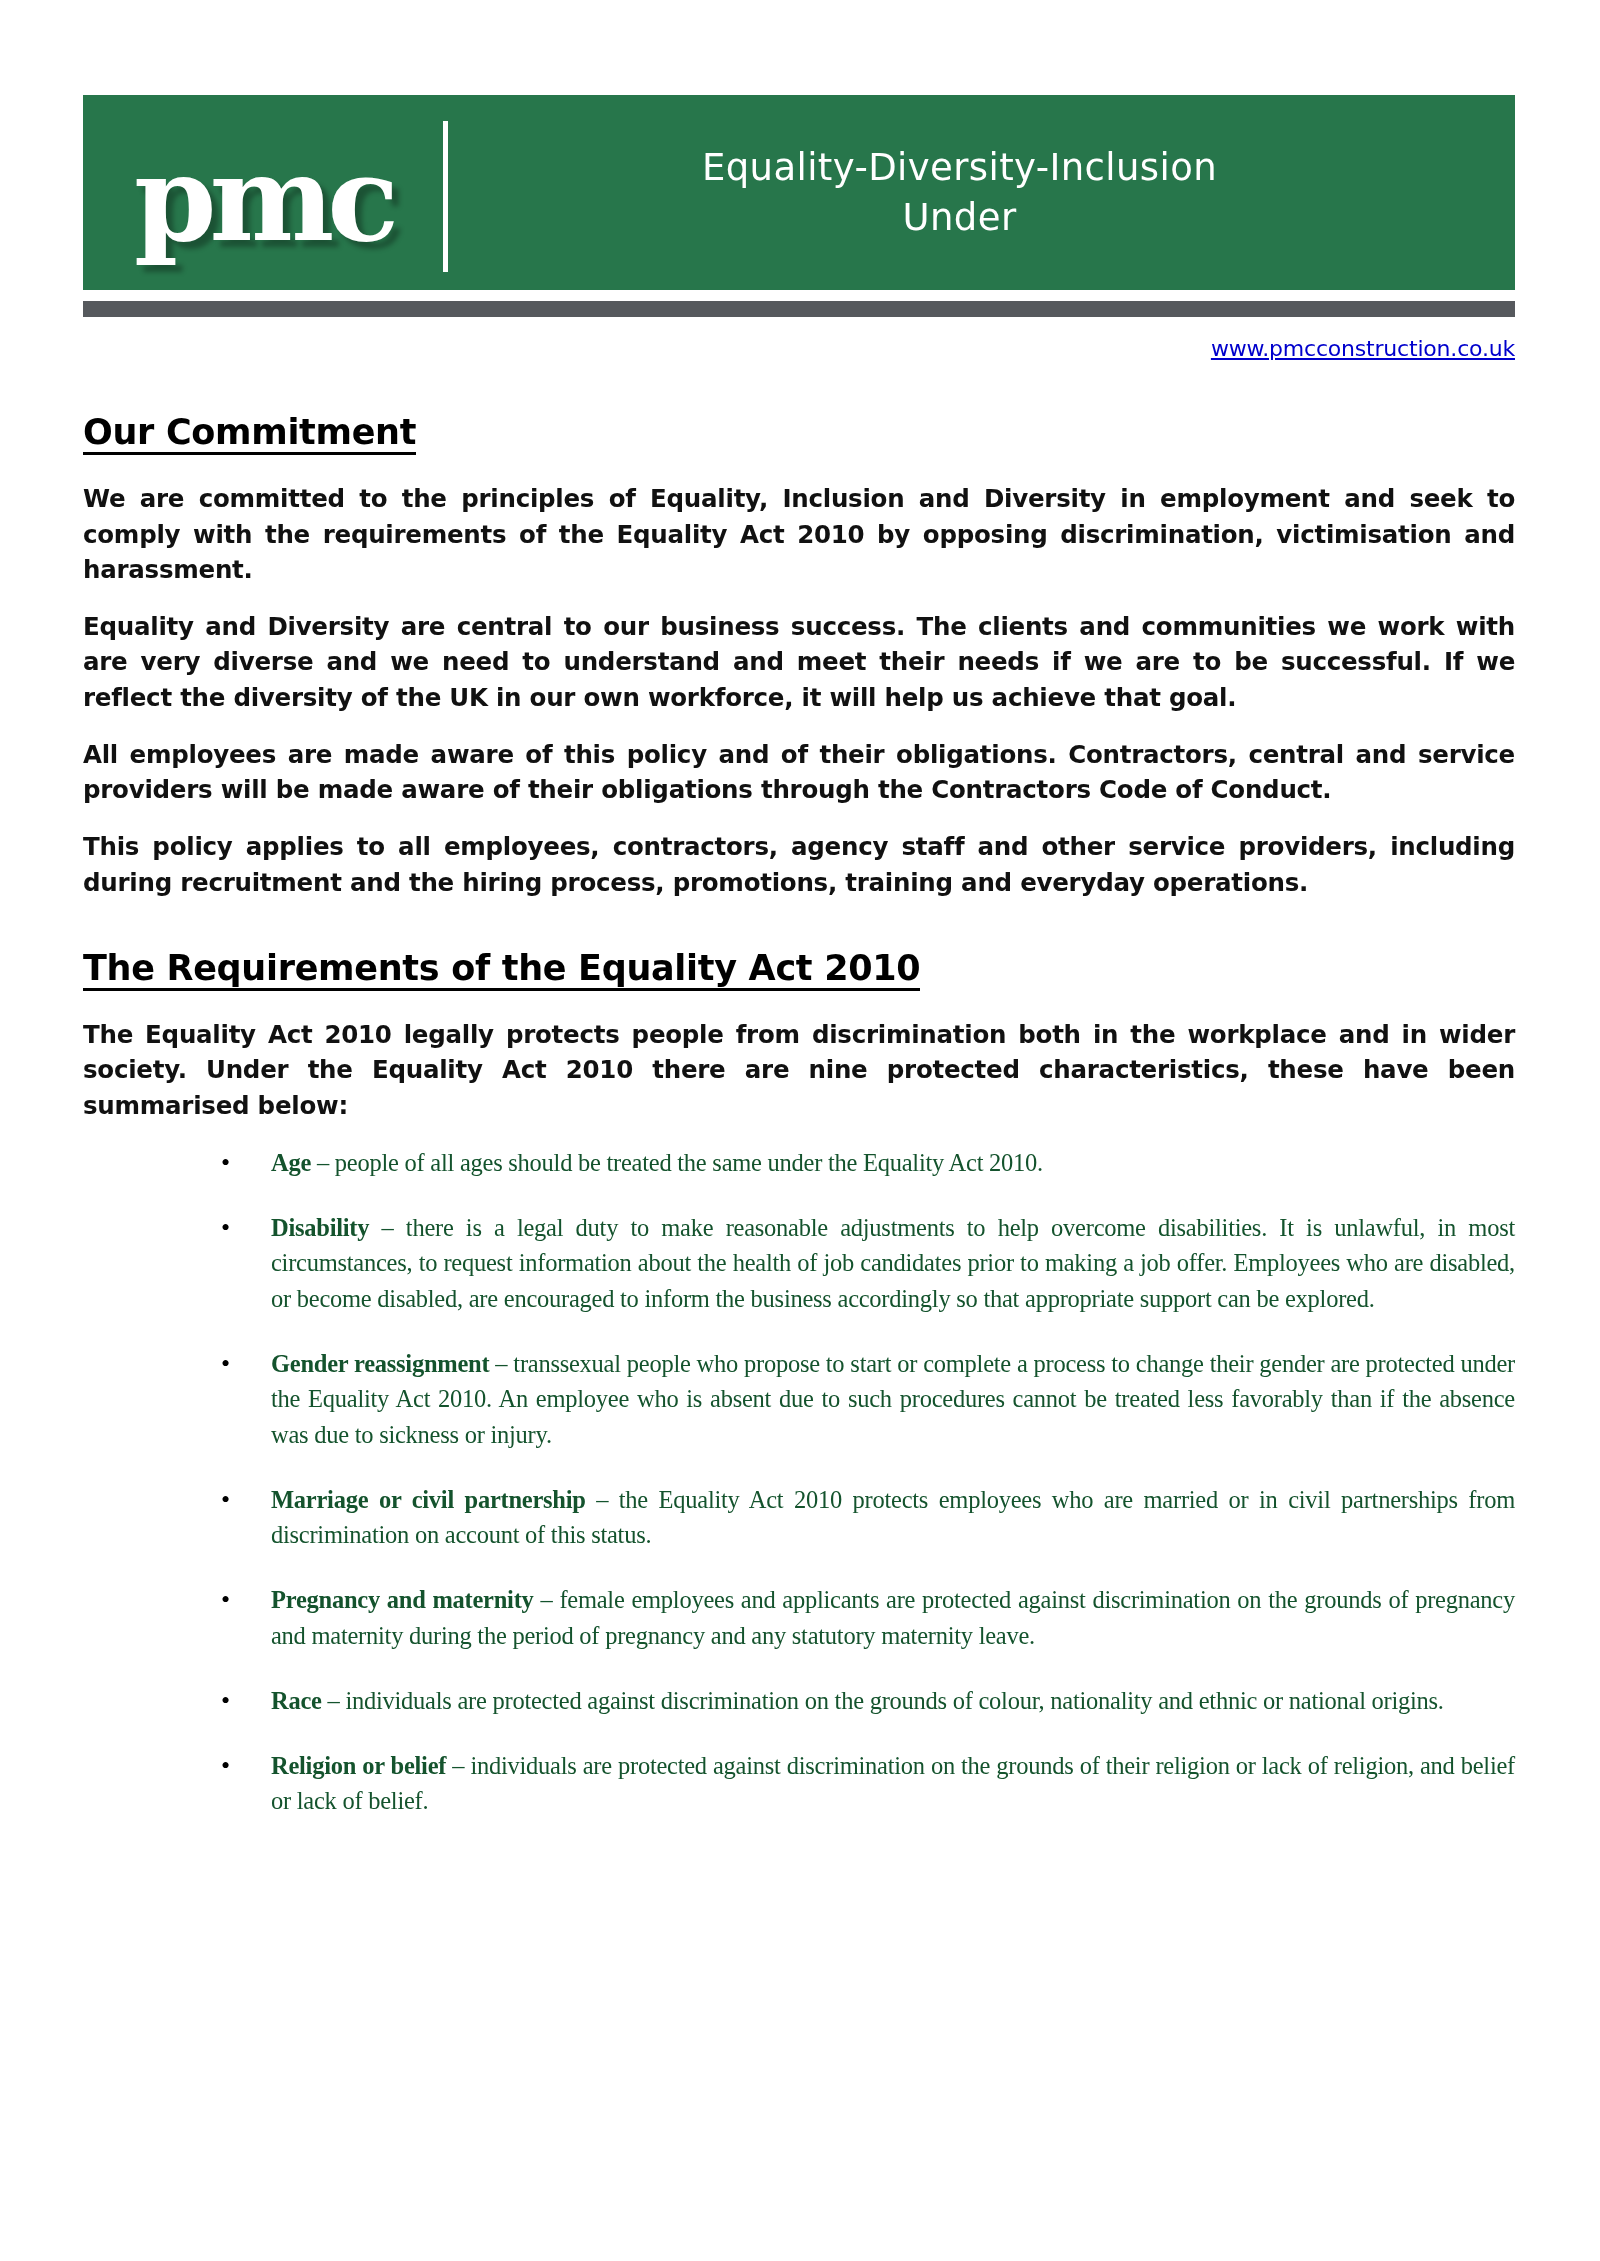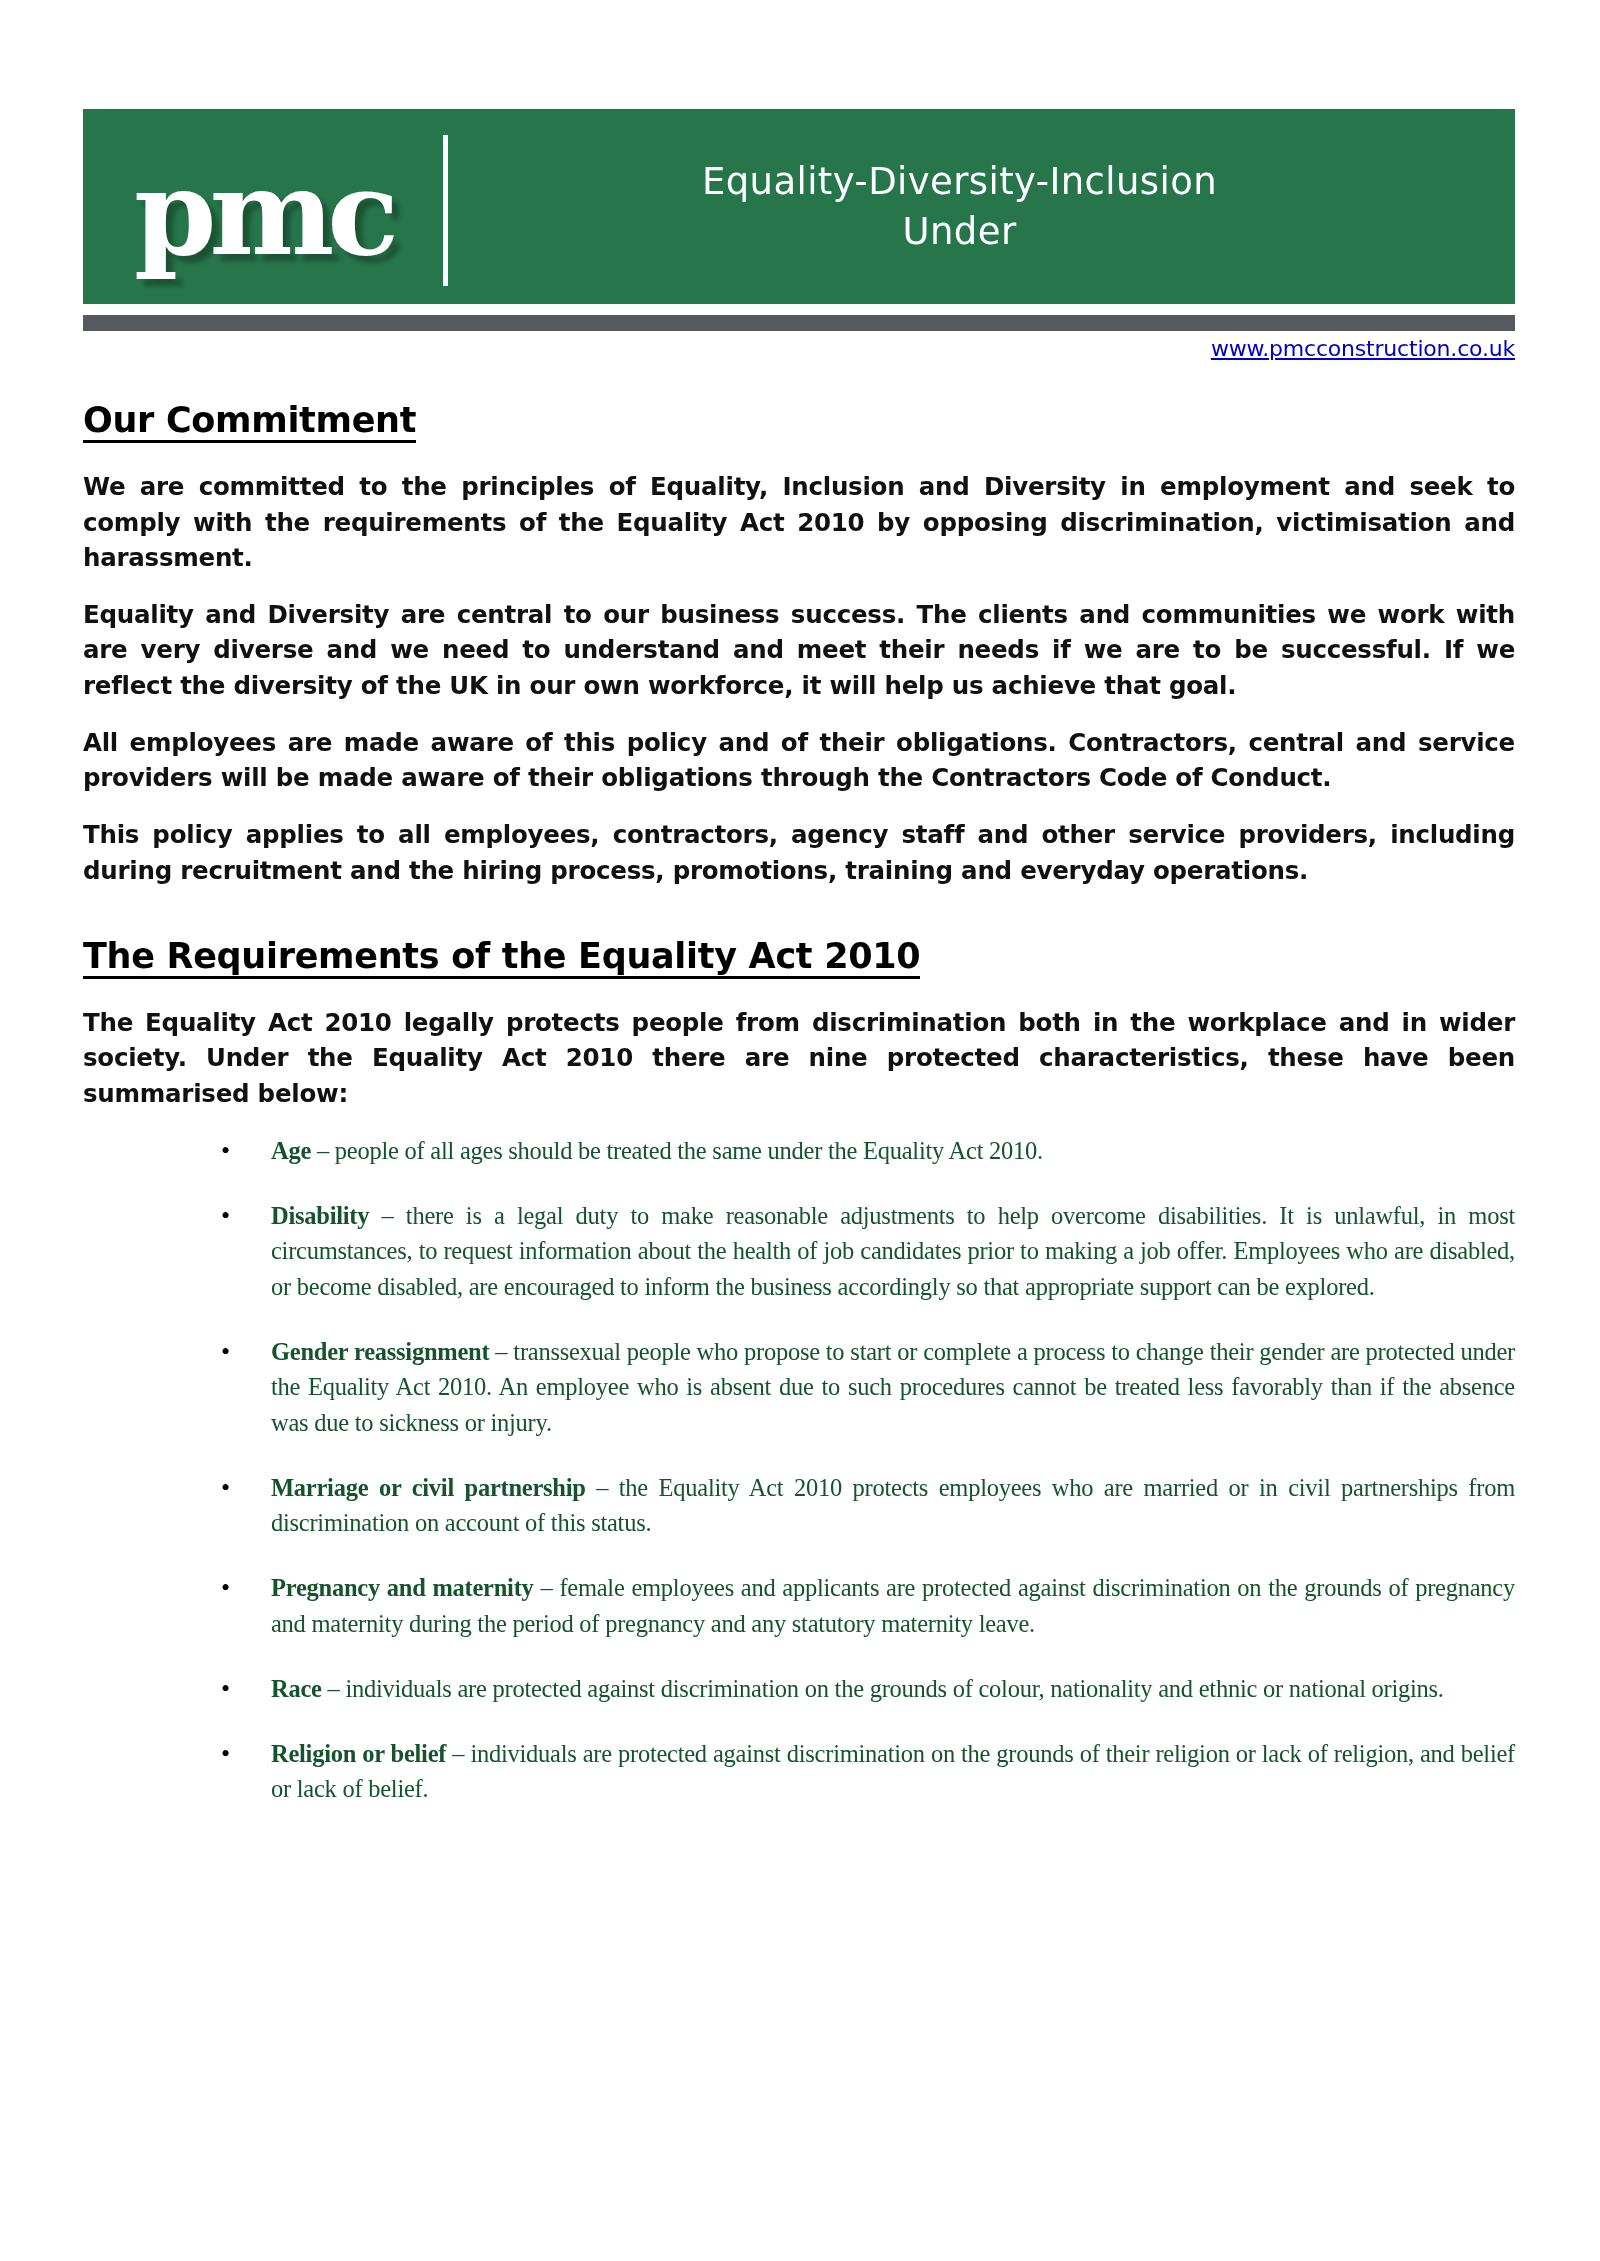--- a/index.html
+++ b/index.html
@@ -20,21 +20,21 @@
     position: relative;
     width: 1600px;
     height: 2261px;
     background: #ffffff;
   }
 
   
   .header-wrap {
     position: absolute;
     left: 83px;
-    top: 109px;
+    top: 95px;
     width: 1432px;
   }
   .banner {
     position: relative;
     height: 195px;
     background: #27764b;
     display: flex;
     align-items: stretch;
     box-sizing: border-box;
   }
@@ -118,21 +118,21 @@
     font-family: "DejaVu Sans", sans-serif;
     font-size: 35px;
     font-weight: 700;
     margin: 0 0 26px 0;
     padding: 0;
     display: inline-block;
     border-bottom: 3px solid #000000;
     letter-spacing: -0.3px;
     line-height: 1.15;
   }
-  .heading-block { margin: 0 0 0 0; }
+  .heading-block { margin: 12px 0 0 0; }
   .heading-block.second { margin-top: 48px; }
 
   p.body-para {
     font-family: "DejaVu Sans", sans-serif;
     font-size: 24.5px;
     line-height: 1.44;
     margin: 0 0 22px 0;
     text-align: justify;
     letter-spacing: -0.25px;
     color: #111111;

